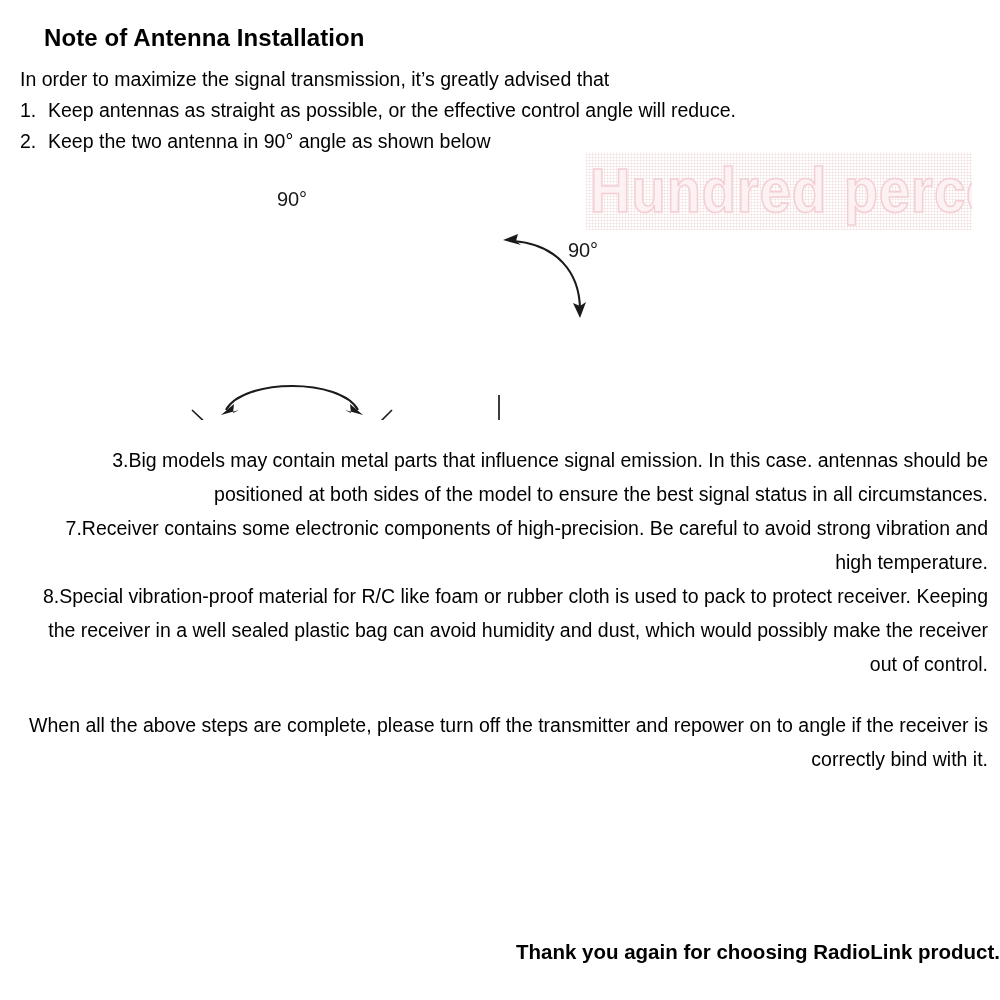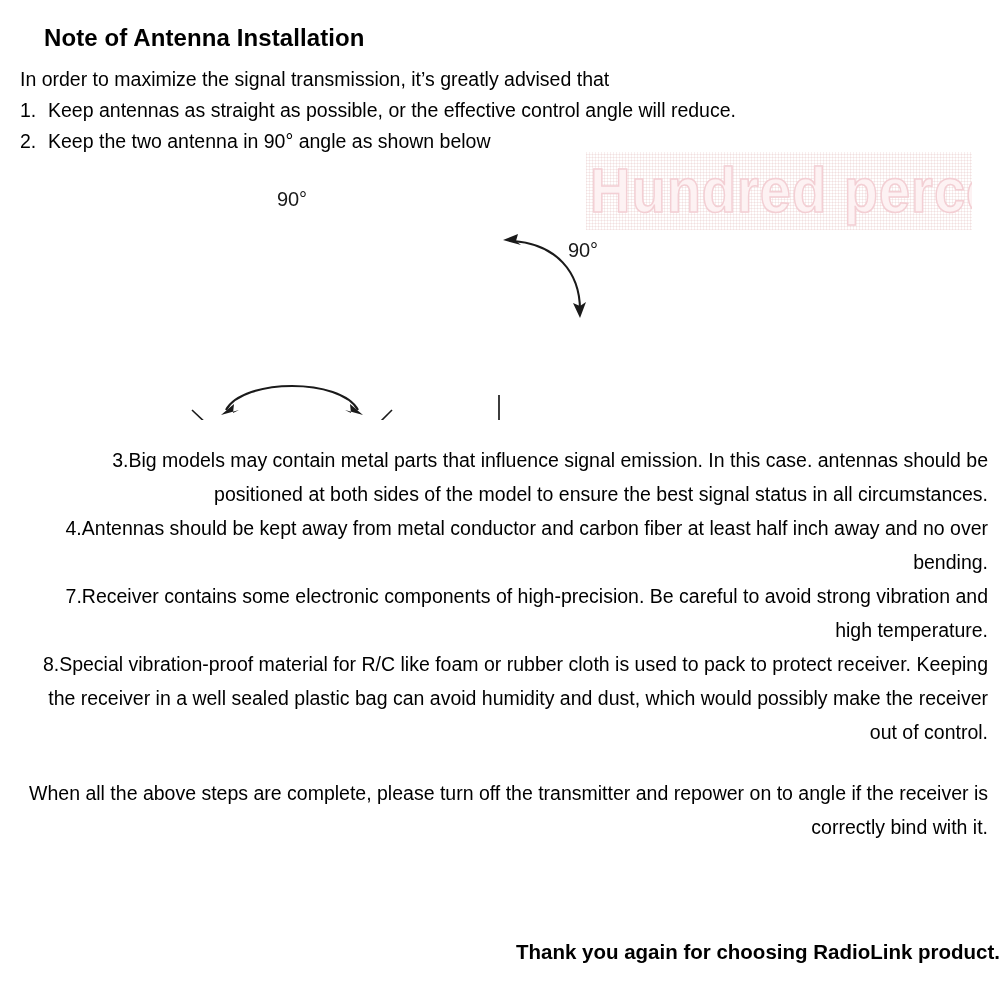--- a/index.html
+++ b/index.html
@@ -212,23 +212,20 @@
       </g>
     </svg>
   </div>
 
   <div class="lower-block">
 
     <div class="para">
       <span class="num">3.</span><span>Big models may contain metal parts that influence signal emission. In this case. antennas should be positioned at both sides of the model to ensure the best signal status in all circumstances.</span>
     </div>
 
-    <div class="para">
-      <span class="num">4.</span><span>Antennas should be kept away from metal conductor and carbon fiber at least half inch away and no over bending.</span>
-    </div>
 
 
 
     <div class="para">
       <span class="num">7.</span><span>Receiver contains some electronic components of high-precision. Be careful to avoid strong vibration and high temperature.</span>
     </div>
 
     <div class="para">
       <span class="num">8.</span><span>Special vibration-proof material for R/C like foam or rubber cloth is used to pack to protect receiver. Keeping the receiver in a well sealed plastic bag can avoid humidity and dust, which would possibly make the receiver out of control.</span>
     </div>

